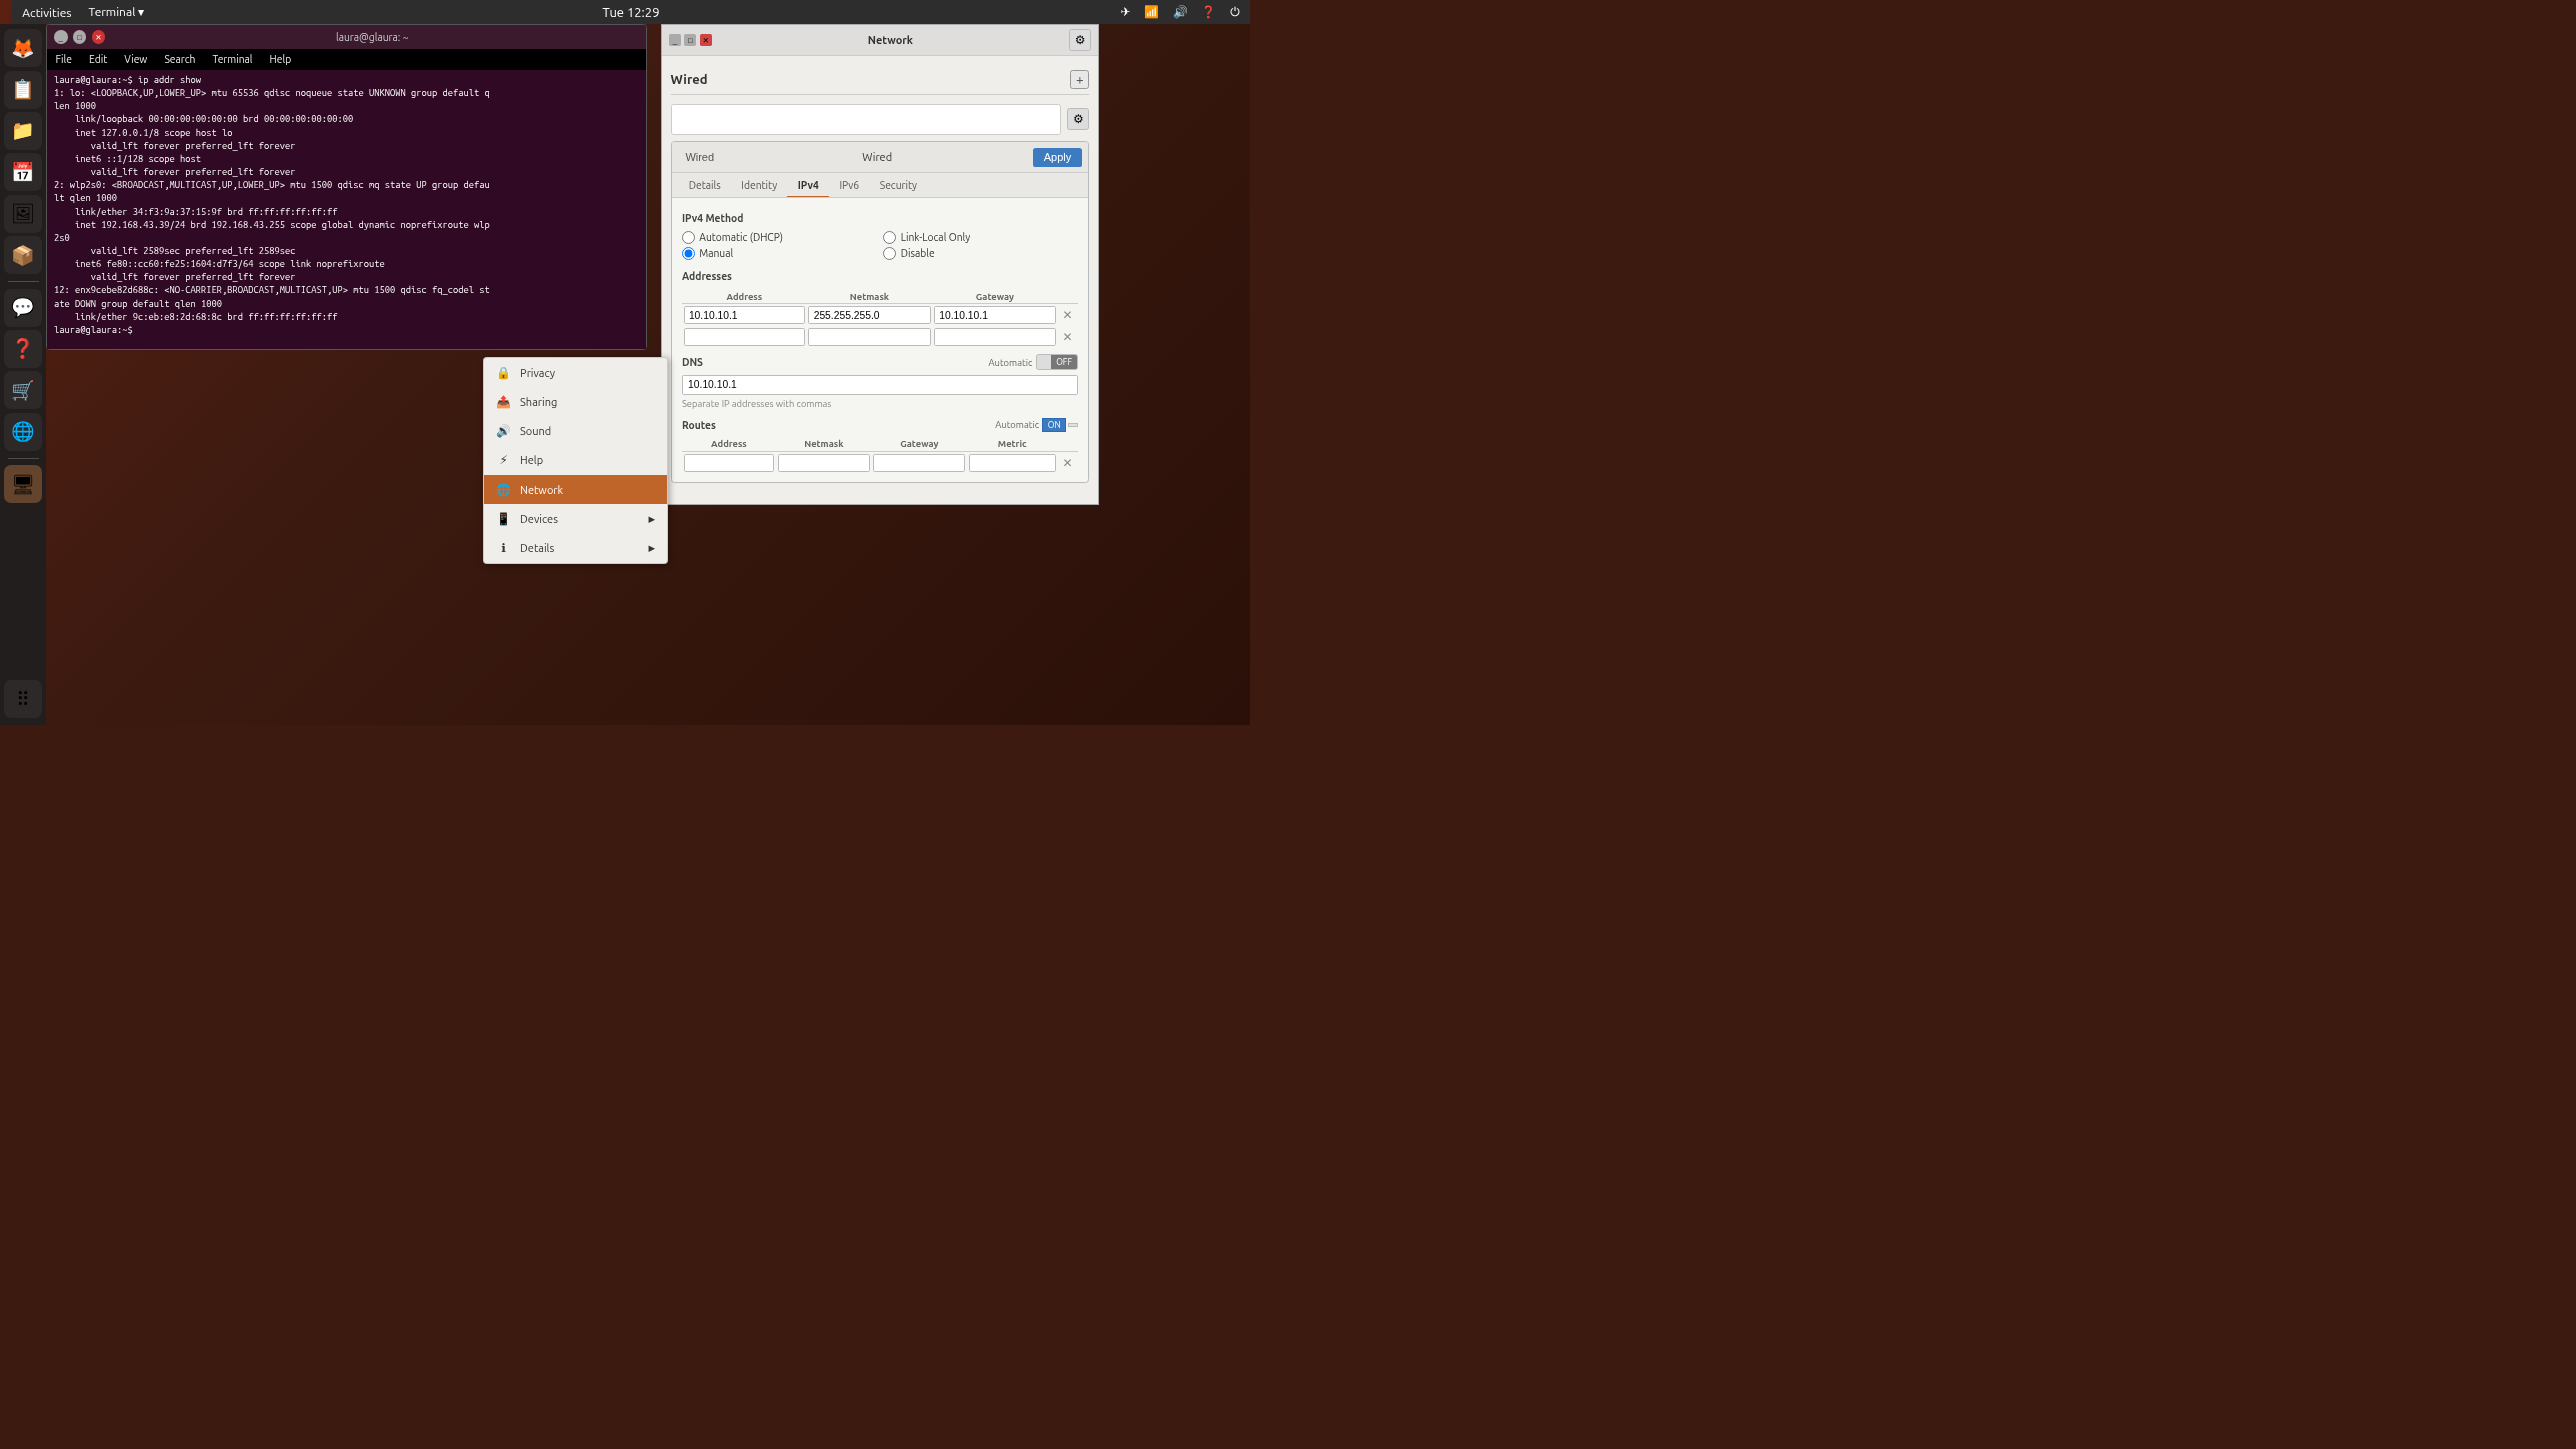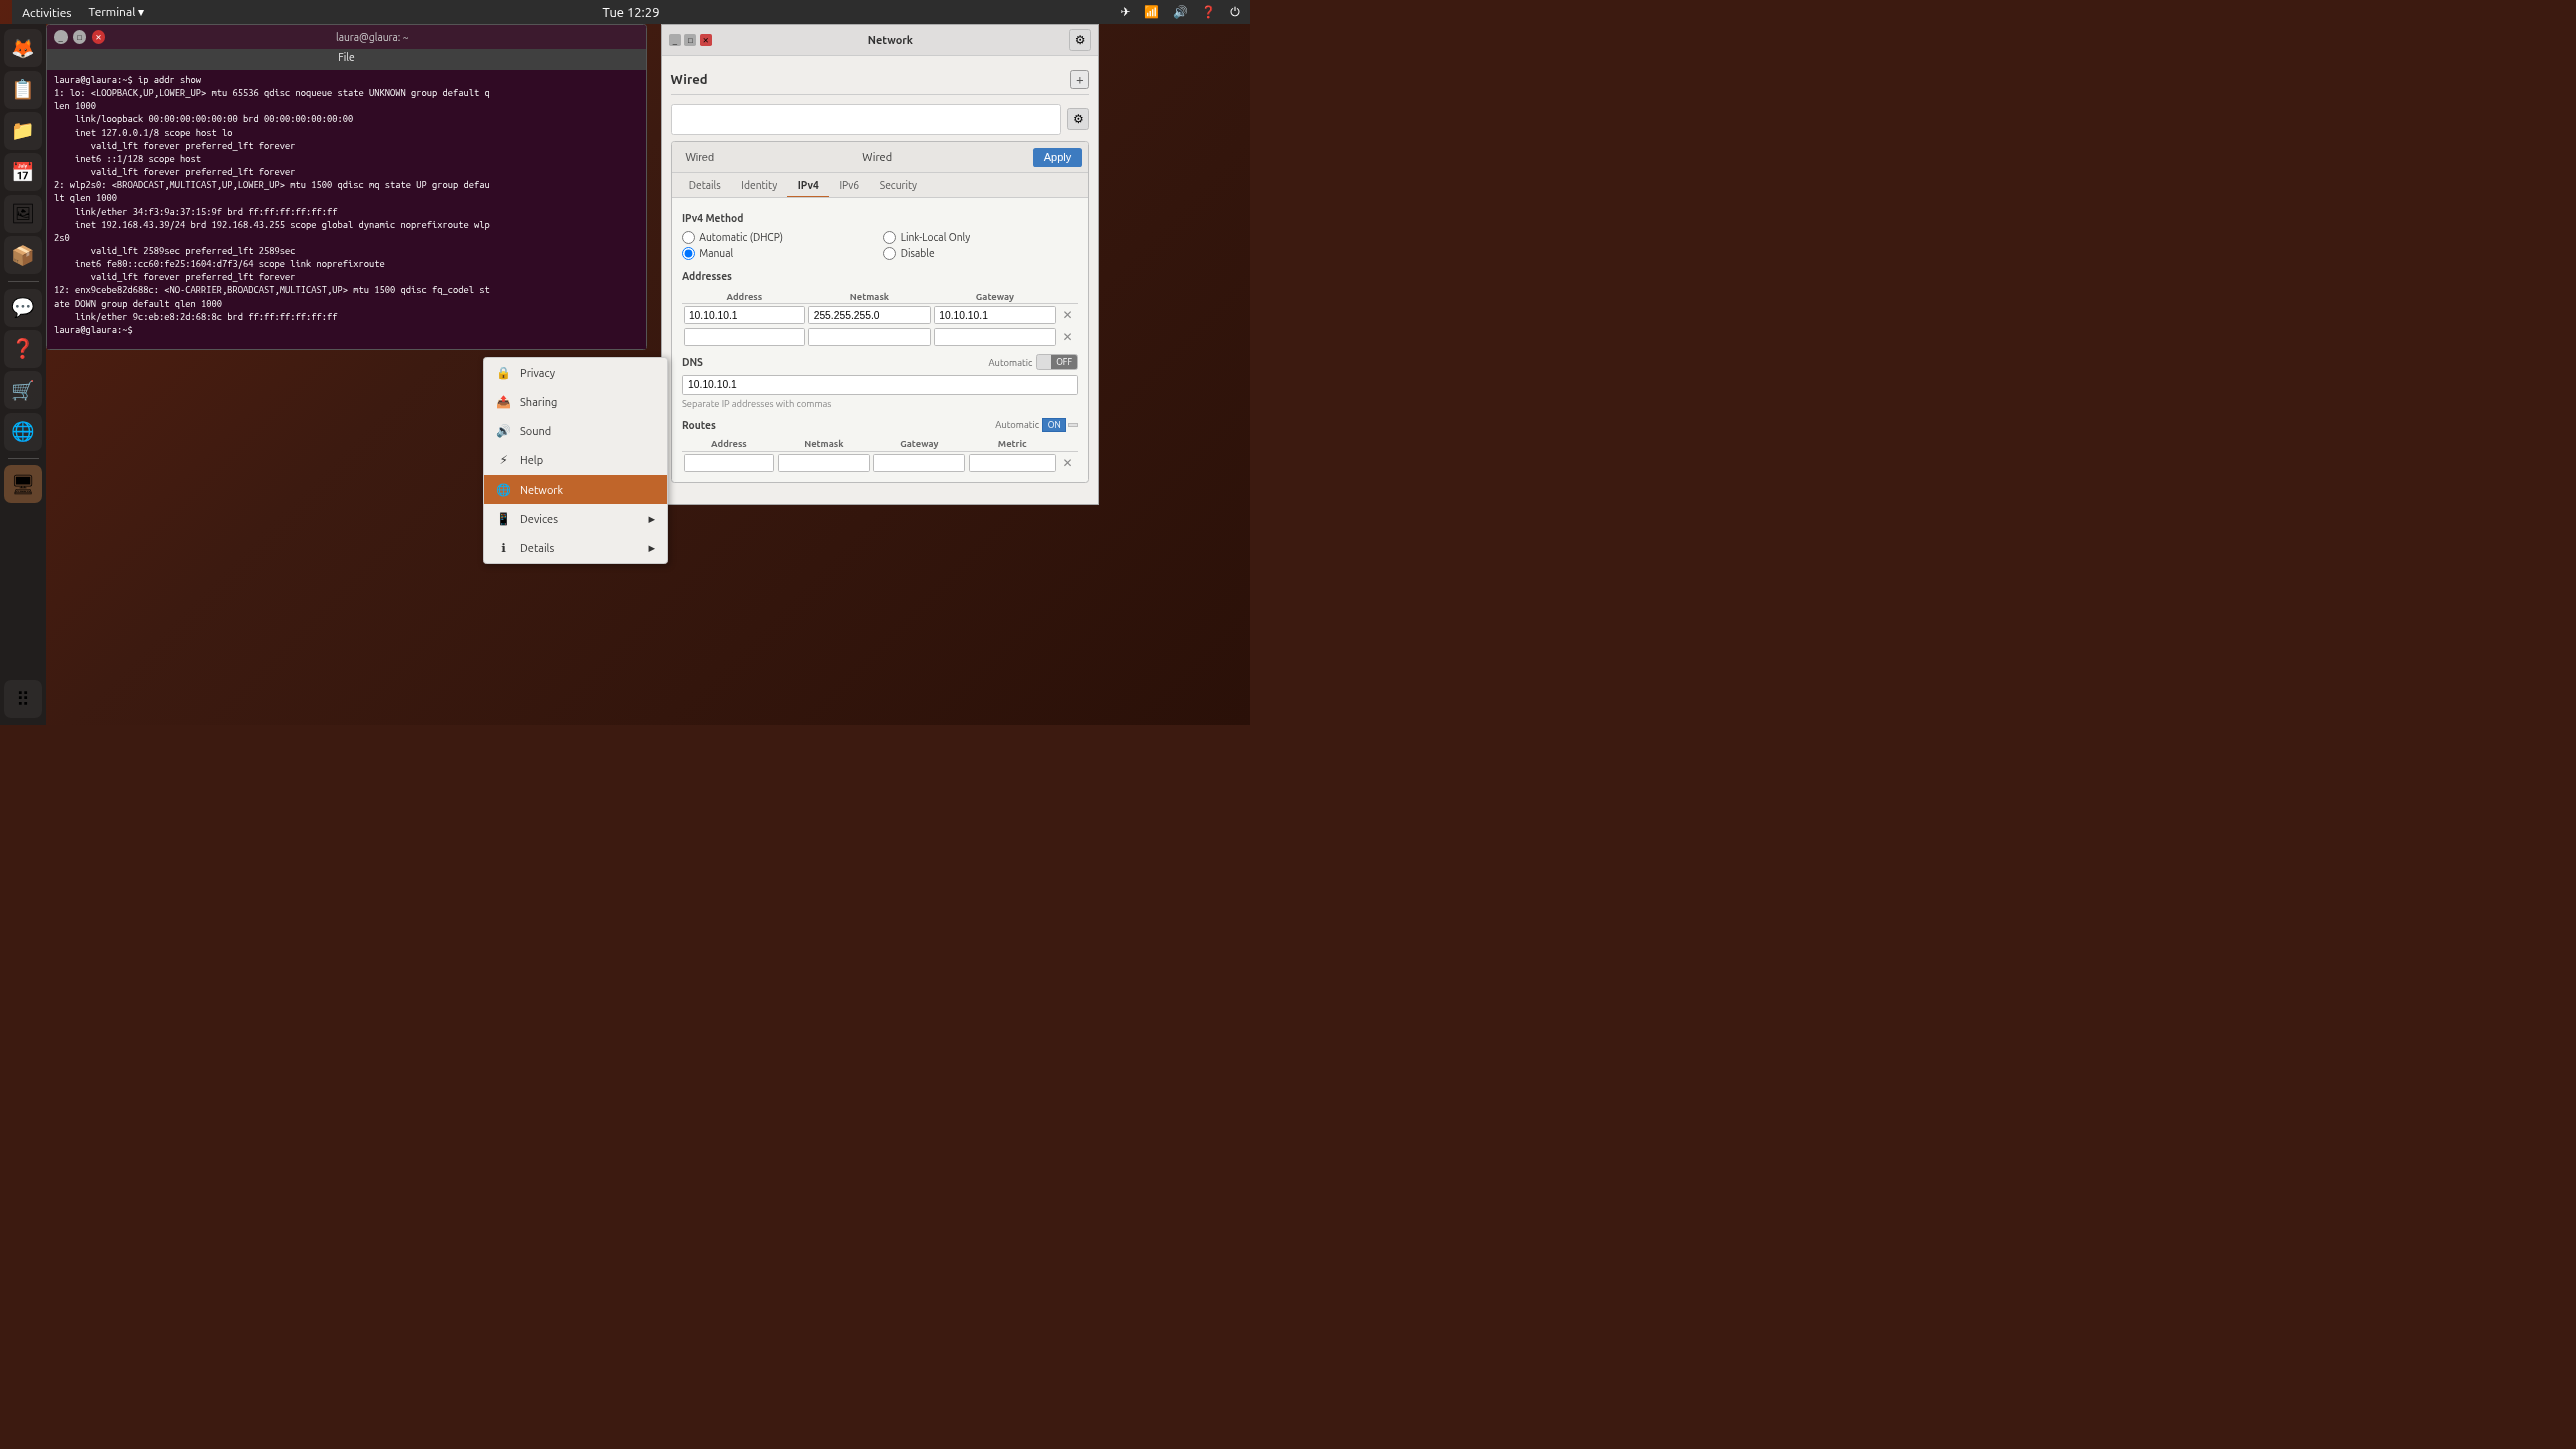--- a/index.html
+++ b/index.html
@@ -135,28 +135,27 @@
       cursor: pointer;
       display: flex;
       align-items: center;
       justify-content: center;
       font-size: 7.7px;
     }
     .win-btn-min { background: #aaa; }
     .win-btn-max { background: #aaa; }
     .win-btn-close { background: #cc3333; color: #fff; }
     .terminal-menubar {
-      background: #404040;
+      background: #000000;
       height: 20.6px;
       display: flex;
       align-items: center;
       padding: 0 5.2px;
       gap: 10.3px;
       flex-shrink: 0;
-      flex-direction: column;
     }
     .terminal-menubar span {
       color: #eee;
       font-size: 10.3px;
       cursor: pointer;
       padding: 1.7px 3.4px;
     }
     .terminal-content {
       flex: 1;
       background: #300a24;

